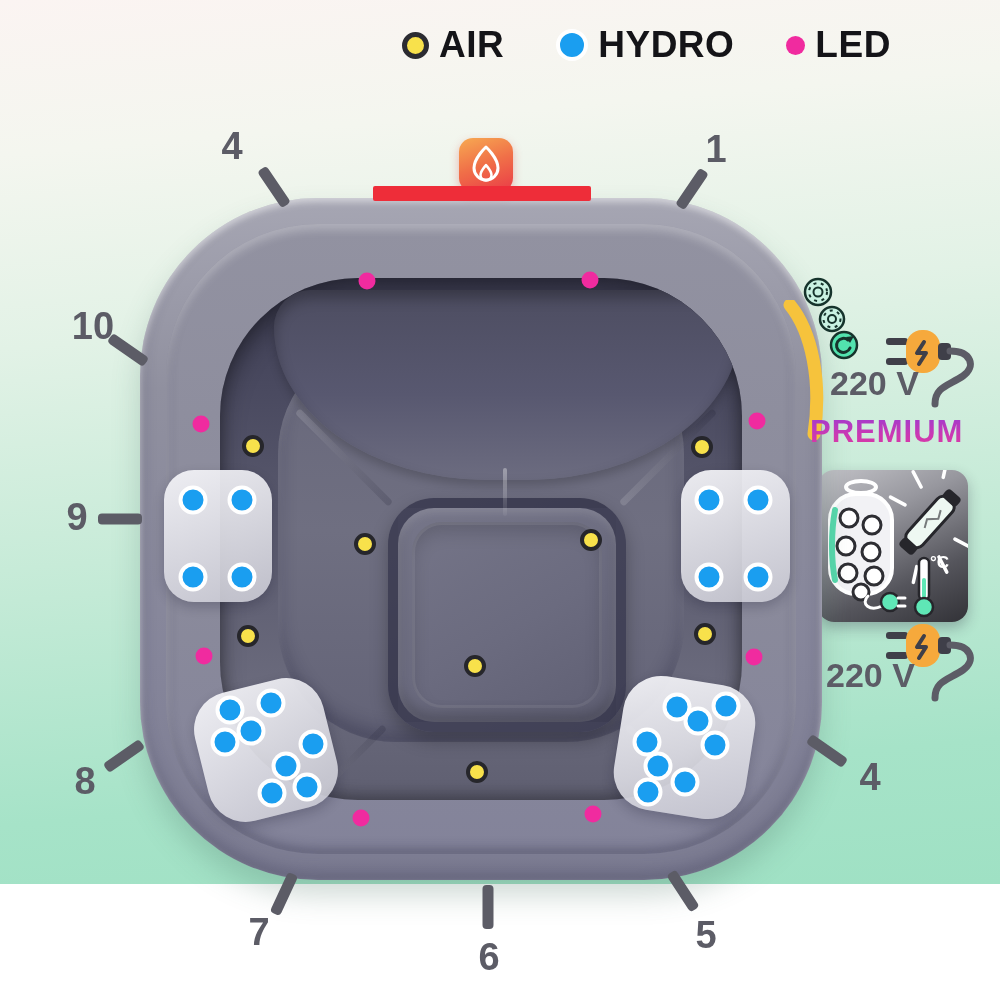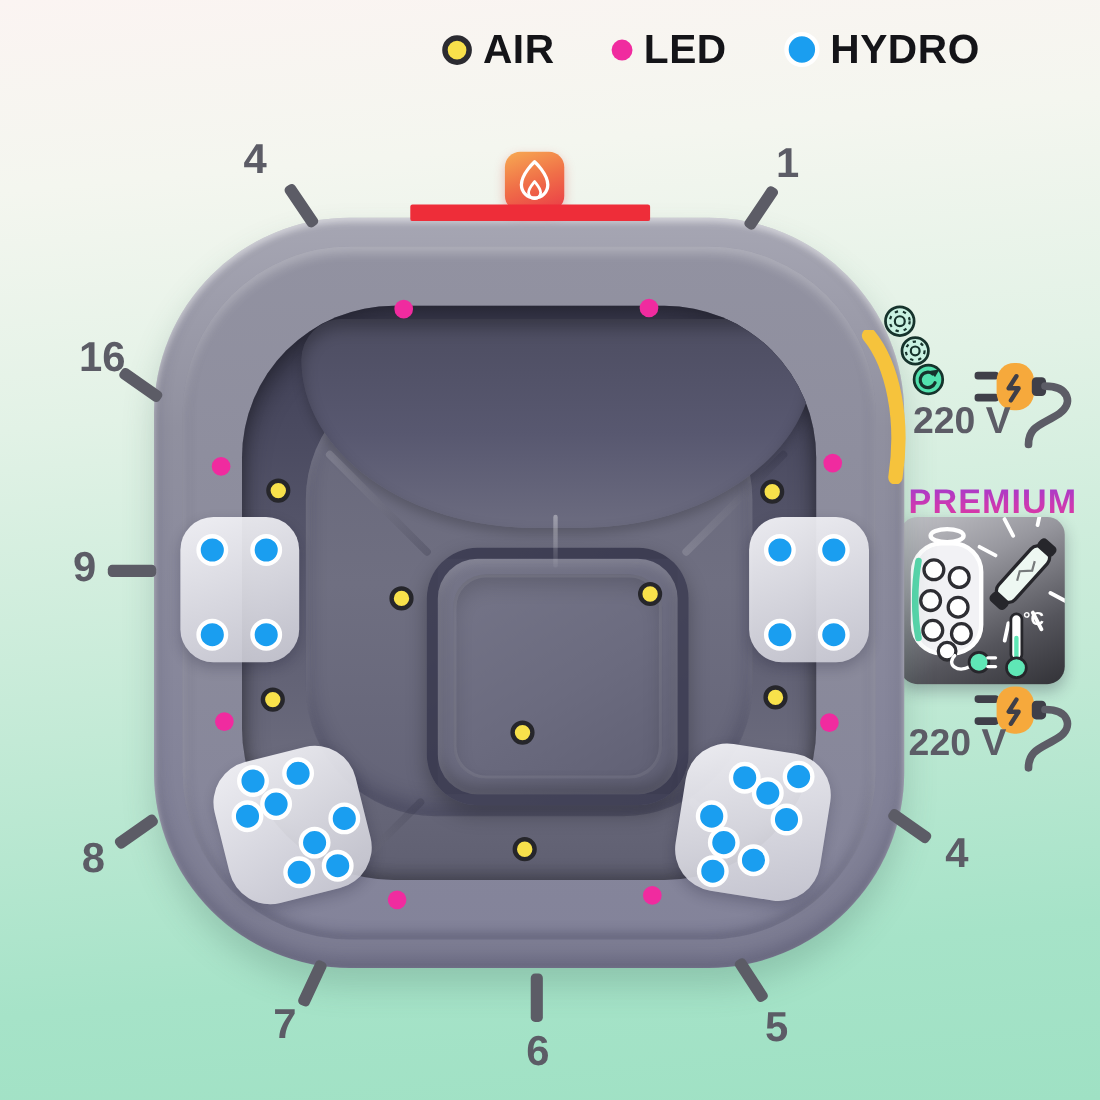--- a/index.html
+++ b/index.html
@@ -1,18 +1,18 @@
 <!DOCTYPE html>
 <html><head>
 <meta charset="utf-8">
 <style>
   html,body{margin:0;padding:0;}
   body{width:1000px;height:1000px;overflow:hidden;
        font-family:"Liberation Sans","DejaVu Sans",sans-serif;}
-  .stage{position:relative;width:1000px;height:1000px;
+  .stage{position:relative;width:1000px;height:884px;
        background:linear-gradient(175deg,#fbf4f2 0%,#f4f6ef 16%,#e2f2e6 36%,#c3ead6 62%,#a6e3c8 85%,#9fe1c4 100%);}
 
   
   .legend{position:absolute;left:402px;top:24px;display:flex;align-items:center;gap:52px;z-index:6;}
   .leg-item{display:flex;align-items:center;gap:10px;}
   .leg-label{font-size:37px;font-weight:800;color:#141418;letter-spacing:.5px;}
   .leg-dot{border-radius:50%;display:inline-block;box-sizing:content-box;}
   .leg-dot-air{width:17px;height:17px;border:5px solid #2b2b31;}
   .leg-dot-hydro{width:24px;height:24px;border:4px solid #ffffff;}
   .leg-dot-led{width:19px;height:19px;border:0 solid transparent;}
@@ -58,23 +58,23 @@
   .jet{position:absolute;border-radius:50%;transform:translate(-50%,-50%);z-index:5;box-sizing:content-box;}
   .jet-hydro{width:21px;height:21px;border:4px solid #ffffff;}
   .jet-air{width:14px;height:14px;border:4px solid #26262b;}
   .jet-led{width:17px;height:17px;}
 
   
   .num{position:absolute;transform:translate(-50%,-50%);font-size:38px;font-weight:800;color:#5c5c66;z-index:4;}
   .tick{position:absolute;width:44px;height:11px;border-radius:4px;background:#5c5c66;z-index:4;}
 
   
-  .premium{position:absolute;left:810px;top:438px;font-size:31px;font-weight:800;letter-spacing:1px;z-index:5;
+  .premium{position:absolute;left:810px;top:414px;font-size:31px;font-weight:800;letter-spacing:1px;z-index:5;
        background:linear-gradient(180deg,#9b3bd1 0%,#c939b4 55%,#e0399f 100%);
-       -webkit-background-clip:text;background-clip:text;color:transparent;margin-left:16px;}
+       -webkit-background-clip:text;background-clip:text;color:transparent;}
   .panel{position:absolute;left:818px;top:470px;width:150px;height:152px;border-radius:16px;z-index:1;
        background:linear-gradient(155deg,#c2c2c7 0%,#97979e 32%,#55555c 70%,#323237 100%);
        box-shadow:0 6px 14px rgba(40,40,60,.3);}
   .volt{position:absolute;font-size:34px;font-weight:800;color:#5c5c66;z-index:5;}
   .volt-top{left:830px;top:364px;}
   .volt-bottom{left:826px;top:656px;}
   .plug{position:absolute;z-index:5;}
   .plug-top{left:884px;top:318px;}
   .plug-bottom{left:884px;top:612px;}
   .arc-y{position:absolute;left:776px;top:300px;z-index:3;}
@@ -86,26 +86,26 @@
 <body>
 
 <div class="stage">
 
   <div class="legend" id="legend">
       <div class="leg-item">
         <span class="leg-dot leg-dot-air" style="background: rgb(248, 225, 75);"></span>
         <span class="leg-label">AIR</span>
       </div>
       <div class="leg-item">
+        <span class="leg-dot leg-dot-hydro" style="background: rgb(26, 158, 240);"></span>
+        <span class="leg-label">HYDRO</span>
+      </div>
+      <div class="leg-item">
         <span class="leg-dot leg-dot-led" style="background: rgb(240, 43, 159);"></span>
         <span class="leg-label">LED</span>
-      </div>
-      <div class="leg-item">
-        <span class="leg-dot leg-dot-hydro" style="background: rgb(26, 158, 240);"></span>
-        <span class="leg-label">HYDRO</span>
       </div>
     </div>
 
   <div class="panel">
     <svg width="150" height="152" viewBox="0 0 150 152">
       <g>
         <ellipse cx="43" cy="17" rx="15" ry="6" fill="none" stroke="#ffffff" stroke-width="4"></ellipse>
         <rect x="12" y="24" width="62" height="100" rx="26" fill="#f2f2f5" stroke="#ffffff" stroke-width="4"></rect>
         <path d="M17 40 C13 62 13 90 17 110" stroke="#57d9ad" stroke-width="6" fill="none" stroke-linecap="round"></path>
         <g fill="#ffffff" stroke="#2e2e33" stroke-width="3">
@@ -224,21 +224,21 @@
       <div class="num" style="left: 706px; top: 935px;">5</div>
       <div class="tick" style="left: 683px; top: 891px; transform: translate(-50%, -50%) rotate(57deg);"></div>
       <div class="num" style="left: 489px; top: 957px;">6</div>
       <div class="tick" style="left: 488px; top: 907px; transform: translate(-50%, -50%) rotate(90deg);"></div>
       <div class="num" style="left: 259px; top: 932px;">7</div>
       <div class="tick" style="left: 284px; top: 894px; transform: translate(-50%, -50%) rotate(-65deg);"></div>
       <div class="num" style="left: 85px; top: 781px;">8</div>
       <div class="tick" style="left: 124px; top: 756px; transform: translate(-50%, -50%) rotate(-35deg);"></div>
       <div class="num" style="left: 77px; top: 517px;">9</div>
       <div class="tick" style="left: 120px; top: 519px; transform: translate(-50%, -50%) rotate(0deg);"></div>
-      <div class="num" style="left: 93px; top: 326px;">16</div>
+      <div class="num" style="left: 93px; top: 326px;">10</div>
       <div class="tick" style="left: 128px; top: 350px; transform: translate(-50%, -50%) rotate(35deg);"></div>
       <div class="num" style="left: 232px; top: 146px;">4</div>
       <div class="tick" style="left: 274px; top: 187px; transform: translate(-50%, -50%) rotate(56deg);"></div>
     </div>
   <div class="layer" id="seat-layer">
       <div class="seat" style="left: 164px; top: 470px; width: 108px; height: 132px; border-radius: 30px; transform: rotate(0deg);"></div>
       <div class="seat" style="left: 681px; top: 470px; width: 109px; height: 132px; border-radius: 30px; transform: rotate(0deg);"></div>
       <div class="seat" style="left: 200px; top: 684px; width: 132px; height: 132px; border-radius: 38px; transform: rotate(-14deg);"></div>
       <div class="seat" style="left: 618px; top: 680px; width: 133px; height: 135px; border-radius: 38px; transform: rotate(9deg);"></div>
     </div>

